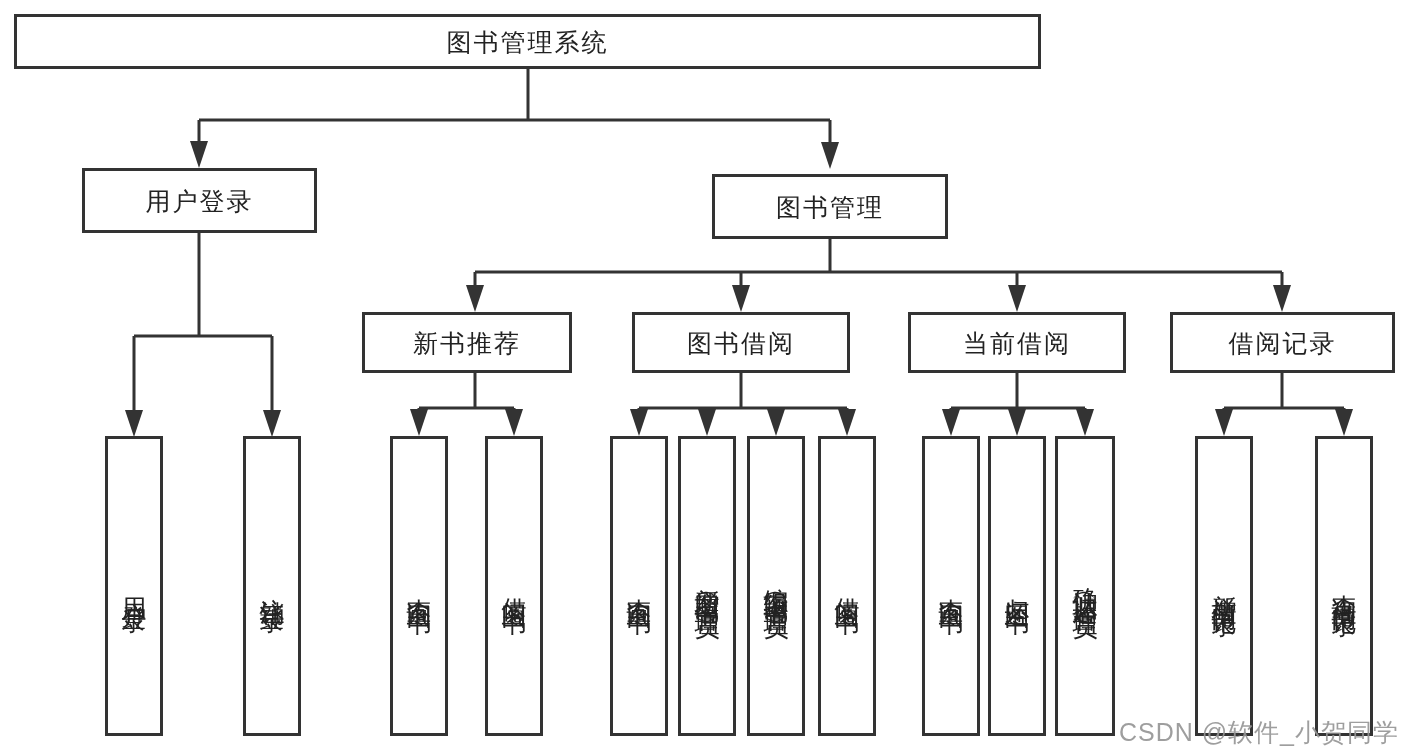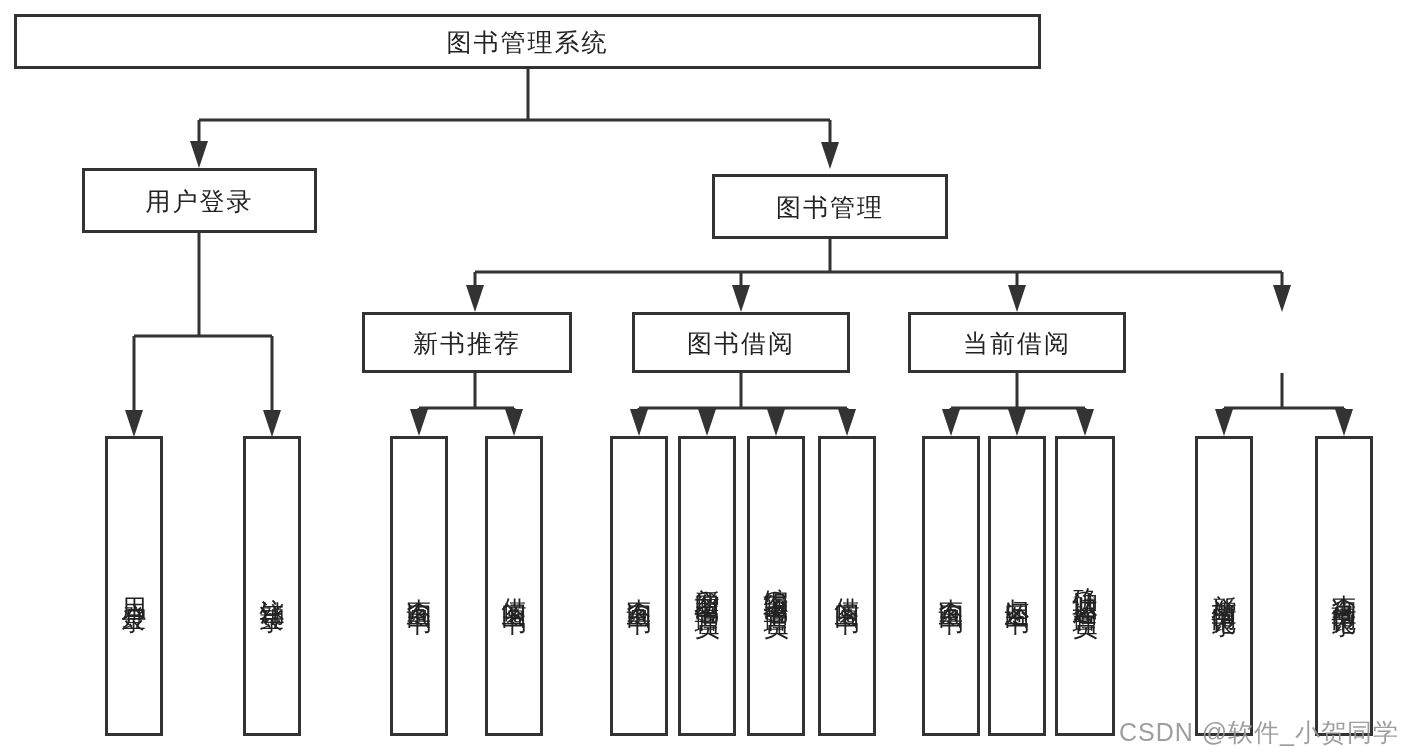--- a/index.html
+++ b/index.html
@@ -115,20 +115,21 @@
   </svg>
 
   <div class="node root">图书管理系统</div>
 
   <div class="node b-login">用户登录</div>
   <div class="node b-mgmt">图书管理</div>
 
   <div class="node m-new">新书推荐</div>
   <div class="node m-bor">图书借阅</div>
   <div class="node m-cur">当前借阅</div>
+  <div class="node m-rec">借阅记录</div>
 
   <div class="node node-v leaf l1">用户登录</div>
   <div class="node node-v leaf l2">注销登录</div>
   <div class="node node-v leaf l3">查询图书</div>
   <div class="node node-v leaf l4">借阅图书</div>
   <div class="node node-v leaf l5">查询图书</div>
   <div class="node node-v leaf l6">新增图书（管理员）</div>
   <div class="node node-v leaf l7">编辑图书（管理员）</div>
   <div class="node node-v leaf l8">借阅图书</div>
   <div class="node node-v leaf l9">查询图书</div>

